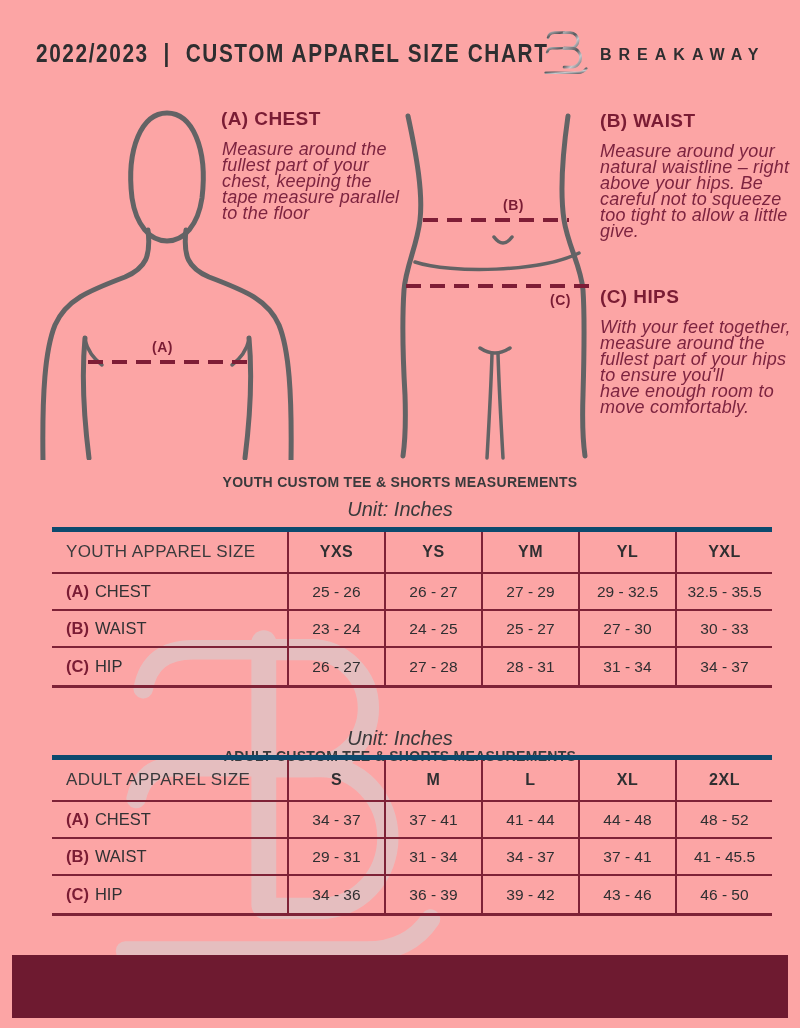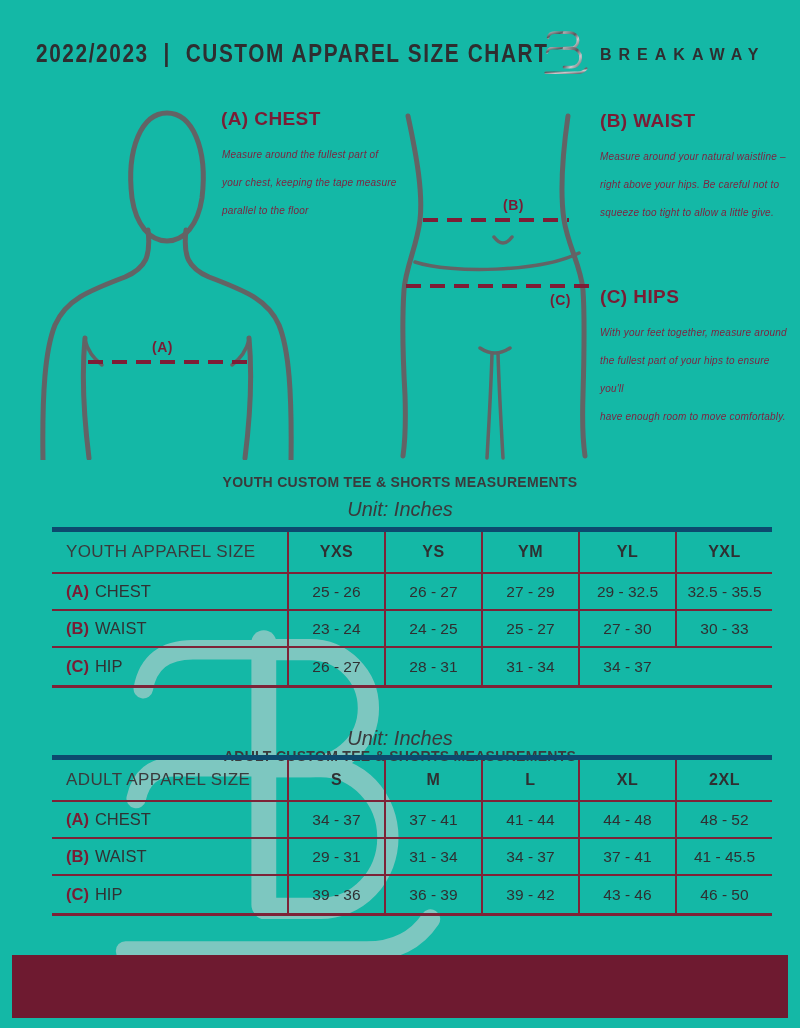--- a/index.html
+++ b/index.html
@@ -1,19 +1,19 @@
 <!DOCTYPE html>
 <html><head>
 <meta charset="utf-8">
 <style>
   * { margin:0; padding:0; box-sizing:border-box; }
   html,body { background:#cfcfd1; }
   .page {
     position:relative; width:800px; height:1028px;
-    background:#14b8a6; overflow:hidden;
+    background:#fca5a5; overflow:hidden;
     font-family:"Liberation Sans","DejaVu Sans",sans-serif;
   }
   
   .page-title {
     position:absolute; left:36px; top:38px;
     font-size:26px; font-weight:700; letter-spacing:2px;
     color:#2e2e30; white-space:pre;
     transform:scaleX(0.8); transform-origin:left center;
   }
   .brand { position:absolute; left:542px; top:26px; width:230px; height:60px; }
@@ -30,21 +30,21 @@
   .fig .dash { stroke:#7e1d36; stroke-width:4; stroke-dasharray:15 9; stroke-linecap:butt; }
   .fig-label {
     position:absolute; font-size:14px; font-weight:800; color:#7a1c34; letter-spacing:0.5px;
   }
   
   .measure-head {
     position:absolute; font-size:19px; font-weight:800;
     color:#7a1c34; letter-spacing:0.4px;
   }
   .measure-body {
-    position:absolute; font-size:10px; line-height:28px;
+    position:absolute; font-size:18px; line-height:16px;
     font-style:italic; font-weight:500; color:#7d2440;
     white-space:pre-line; letter-spacing:0.2px;
   }
   
   .section-title {
     position:absolute; left:40px; width:720px; text-align:center;
     font-size:14px; font-weight:600; color:#3a3a3c; letter-spacing:0.3px;
   }
   .section-unit {
     position:absolute; left:40px; width:720px; text-align:center;
@@ -178,20 +178,21 @@
     <div class="cell val vline hline">24 - 25</div>
     <div class="cell val vline hline">25 - 27</div>
     <div class="cell val vline hline">27 - 30</div>
     <div class="cell val vline hline">30 - 33</div>
 
     <div class="cell row-label">
       <span class="pre">(C)</span>
       <span>HIP</span>
     </div>
     <div class="cell val vline">26 - 27</div>
+    <div class="cell val vline">27 - 28</div>
     <div class="cell val vline">28 - 31</div>
     <div class="cell val vline">31 - 34</div>
     <div class="cell val vline">34 - 37</div>
   </div>
 
   <div class="section-title" style="top:704px;margin-top:44px;">ADULT CUSTOM TEE &amp; SHORTS MEASUREMENTS</div>
   <div class="section-unit" style="top:727px;">Unit: Inches</div>
 
   <div class="tbl" style="top:755px;">
     <div class="cell label-head hline">ADULT APPAREL SIZE</div>
@@ -218,21 +219,21 @@
     <div class="cell val vline hline">29 - 31</div>
     <div class="cell val vline hline">31 - 34</div>
     <div class="cell val vline hline">34 - 37</div>
     <div class="cell val vline hline">37 - 41</div>
     <div class="cell val vline hline">41 - 45.5</div>
 
     <div class="cell row-label">
       <span class="pre">(C)</span>
       <span>HIP</span>
     </div>
-    <div class="cell val vline">39 - 36</div>
+    <div class="cell val vline">34 - 36</div>
     <div class="cell val vline">36 - 39</div>
     <div class="cell val vline">39 - 42</div>
     <div class="cell val vline">43 - 46</div>
     <div class="cell val vline">46 - 50</div>
   </div>
 
   <div class="footer-bar"></div>
 
 </div>
 

